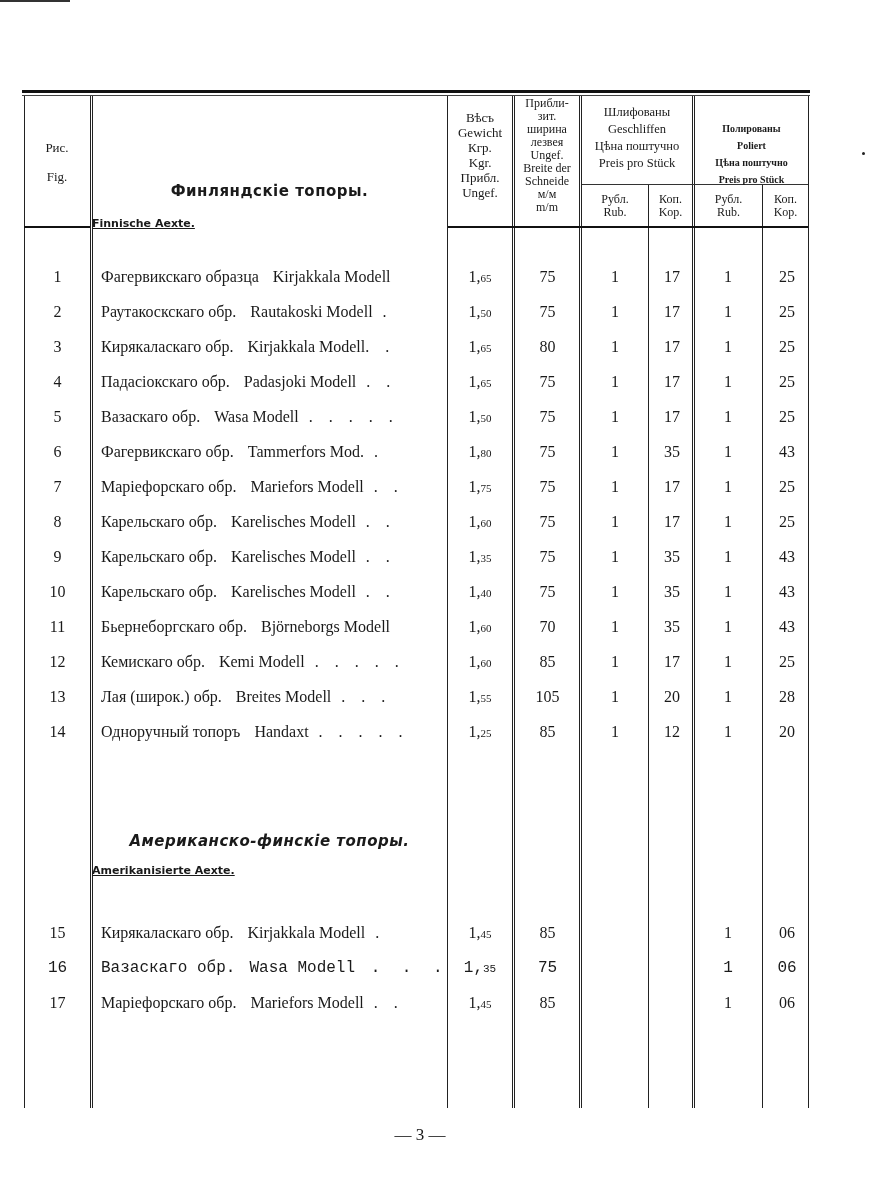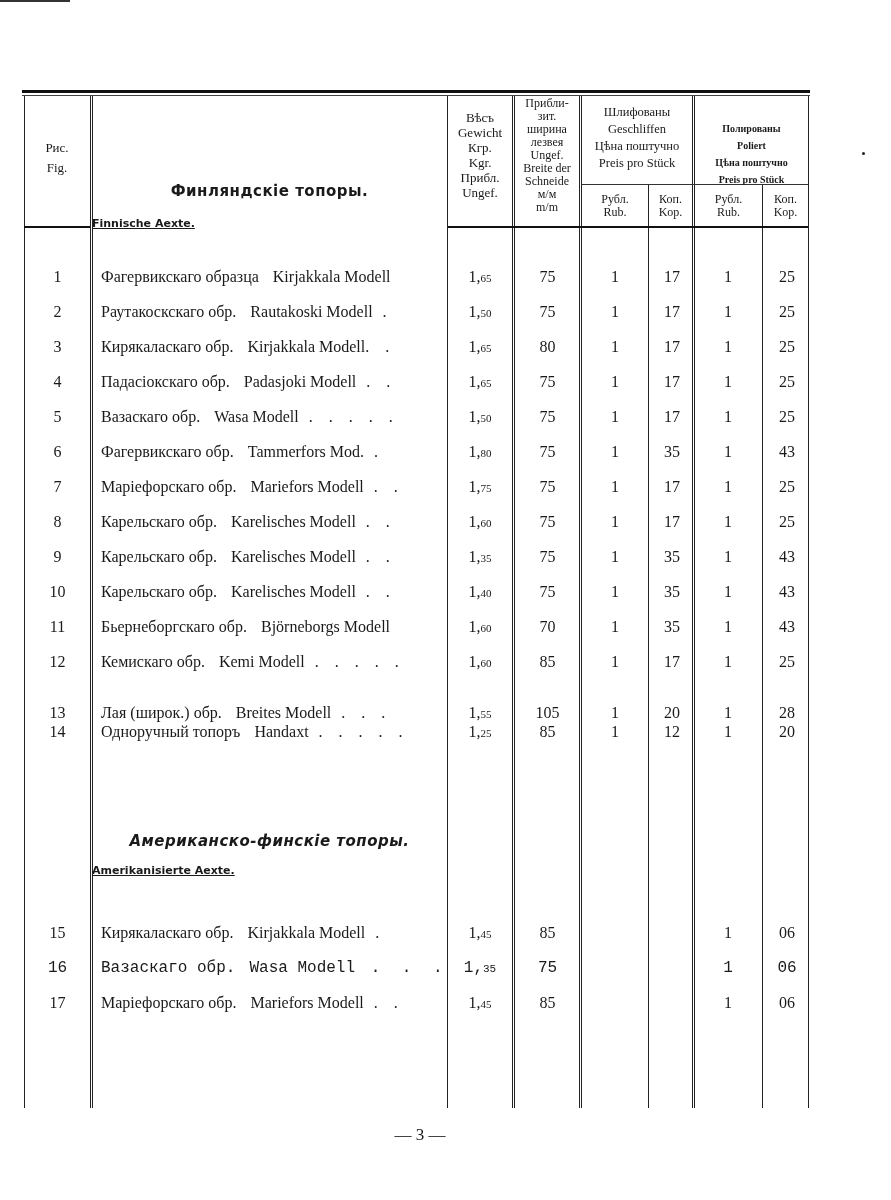--- a/index.html
+++ b/index.html
@@ -54,21 +54,21 @@
   <div class="vline dbl" style="left:692px;"></div>
   <div class="vline" style="left:762px; top:185px; height:923px;"></div>
   <div class="vline" style="left:808px;"></div>
 
   <div class="hline" style="left:24px; top:226px; width:66px;"></div>
   <div class="hthin" style="left:582px; top:184px; width:226px;"></div>
   <div class="hline" style="left:448px; top:226px; width:360px;"></div>
 
   <div class="cell hdr" style="left:24px; width:66px; top:140px;">
     <div>Рис.</div>
-    <div style="margin-top:5px;">Fig.</div>
+    <div style="margin-top:14px;">Fig.</div>
   </div>
 
   <div class="cell hdr" style="left:448px; width:64px; top:110px;">
     <div>Вѣсъ</div>
     <div>Gewicht</div>
     <div>Кгр.</div>
     <div>Kgr.</div>
     <div>Прибл.</div>
     <div>Ungef.</div>
   </div>
@@ -232,21 +232,21 @@
       <div class="row" style="top: 653px;">
     <span class="c-fig">12</span>
     <span class="c-desc"><span>Кемискаго обр.</span><span class="de">Kemi Modell</span><span class="dots"> . . . . .</span></span>
     <span class="c-w"><span>1,</span><sub>60</sub></span>
     <span class="c-b">85</span>
     <span class="c-r1">1</span>
     <span class="c-k1">17</span>
     <span class="c-r2">1</span>
     <span class="c-k2">25</span>
   </div>
-      <div class="row" style="top: 704px;">
+      <div class="row" style="top: 688px;">
     <span class="c-fig">13</span>
     <span class="c-desc"><span>Лая (широк.) обр.</span><span class="de">Breites Modell</span><span class="dots">  . . .</span></span>
     <span class="c-w"><span>1,</span><sub>55</sub></span>
     <span class="c-b">105</span>
     <span class="c-r1">1</span>
     <span class="c-k1">20</span>
     <span class="c-r2">1</span>
     <span class="c-k2">28</span>
   </div>
       <div class="row" style="top: 723px;">

